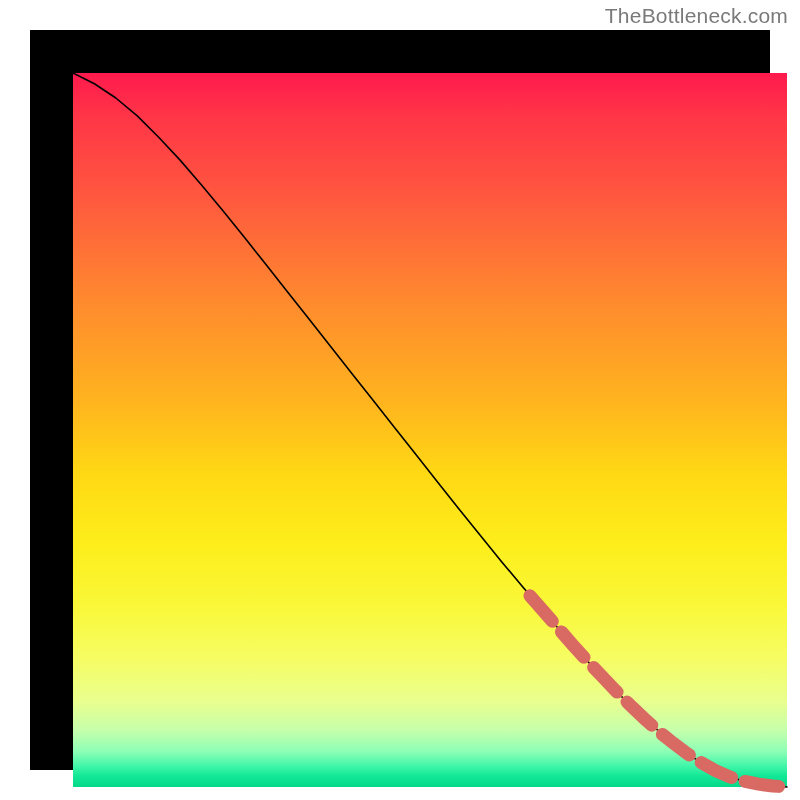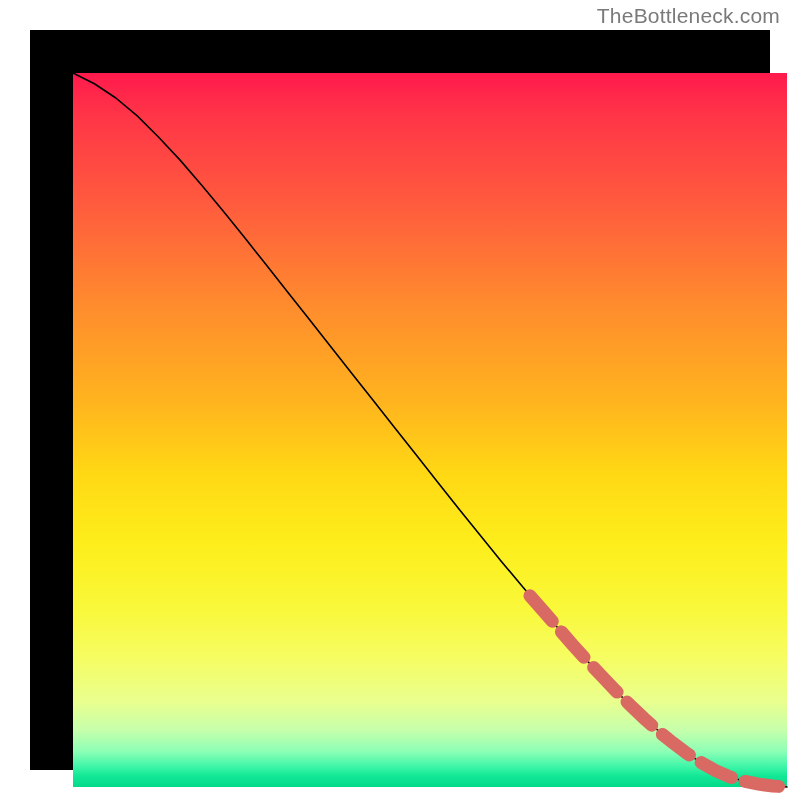--- a/index.html
+++ b/index.html
@@ -9,21 +9,21 @@
     font-family: Arial, Helvetica, sans-serif;
   }
   .wrap {
     width: 800px;
     height: 800px;
     position: relative;
   }
   .watermark {
     position: absolute;
     top: 4px;
-    right: 20px;
+    right: 12px;
     font-size: 21px;
     color: #7a7a7a;
     letter-spacing: 0.2px;
     font-family: Arial, sans-serif;
   }
   .frame {
     position: absolute;
     left: 30px;
     top: 30px;
     width: 740px;

